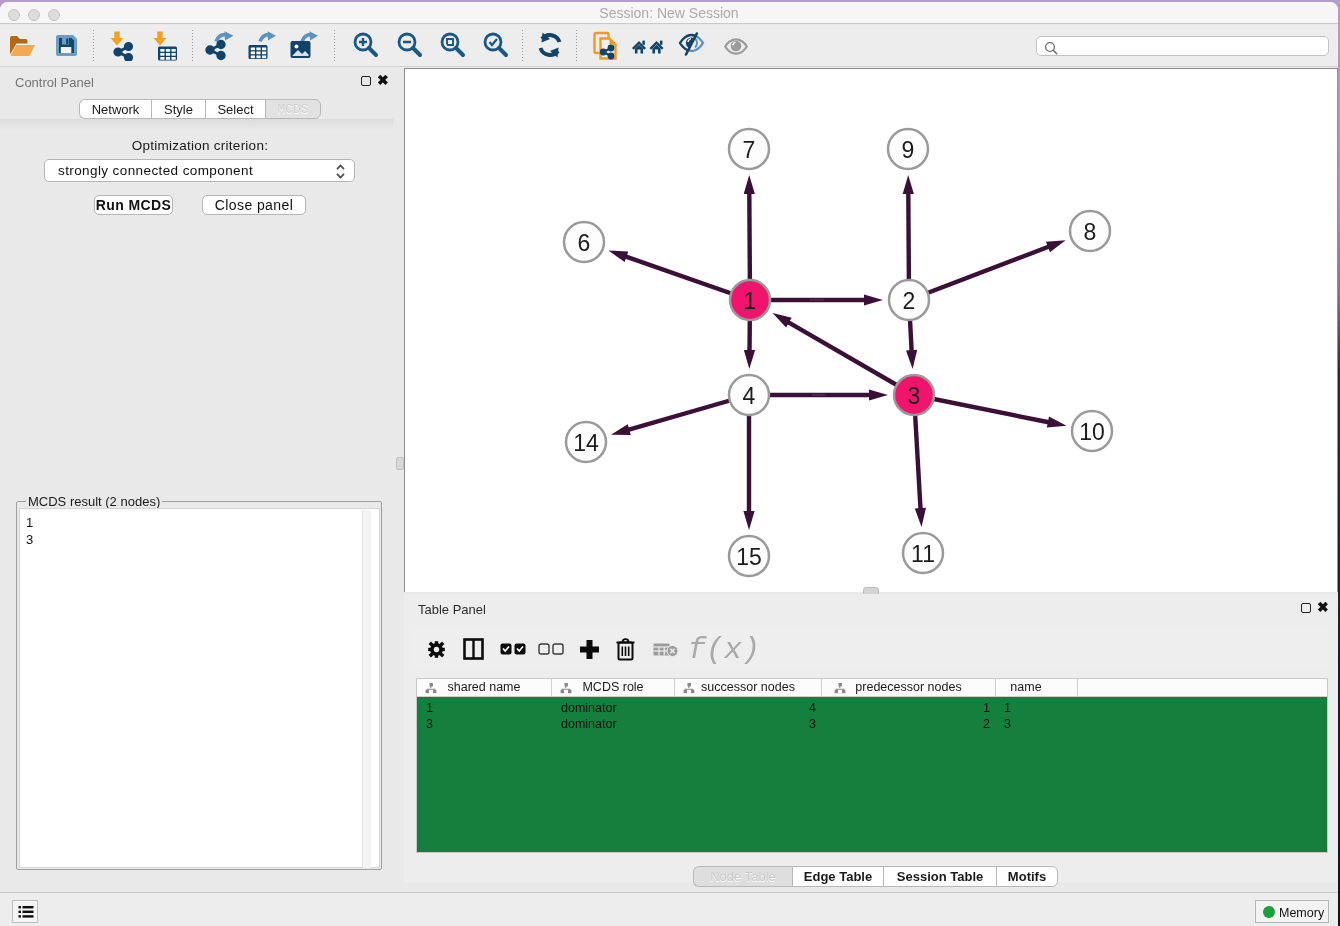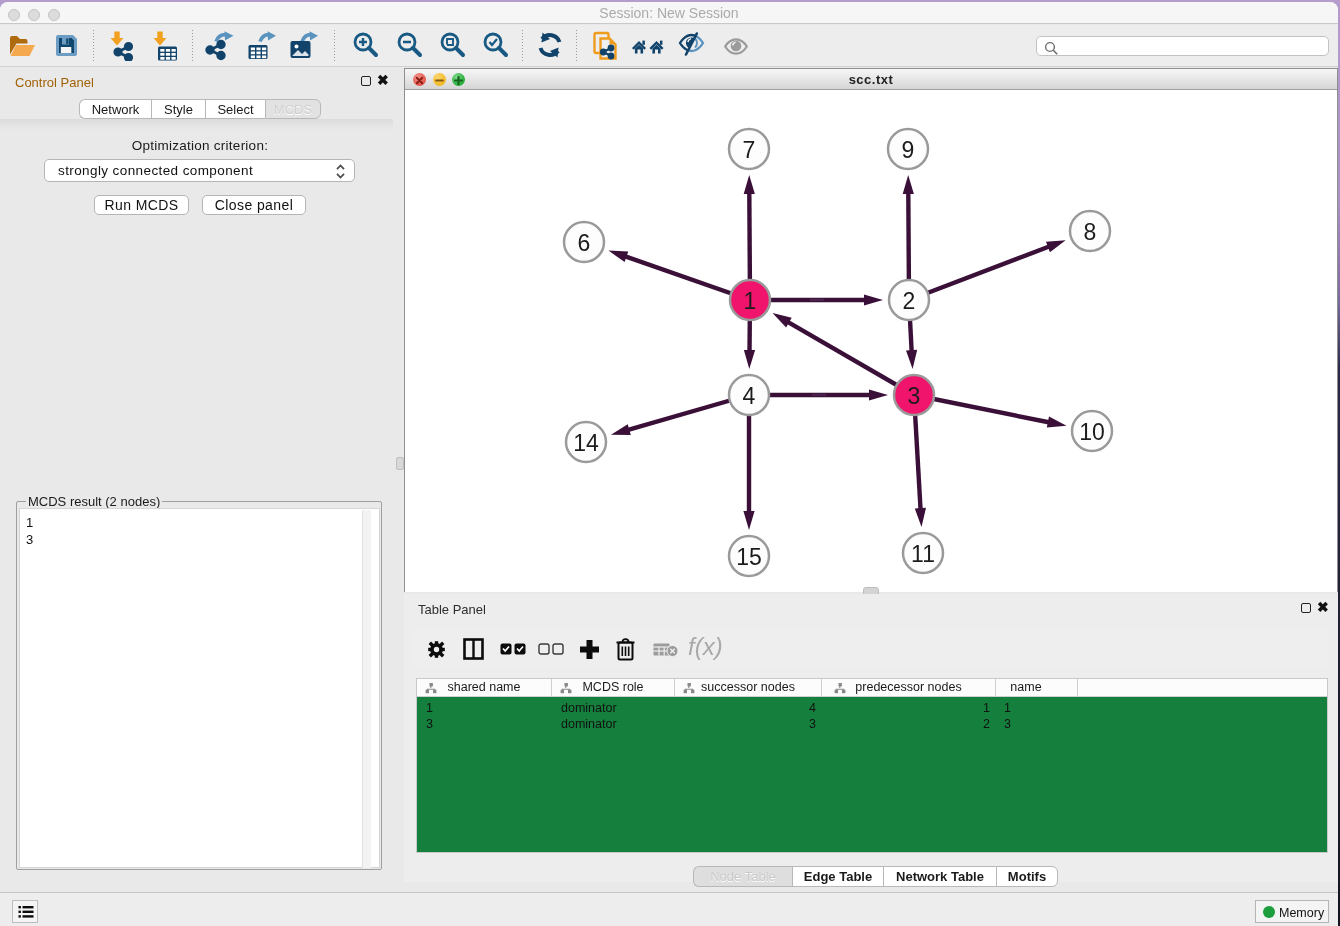--- a/index.html
+++ b/index.html
@@ -20,28 +20,28 @@
 #toolbar { position:absolute; left:0; top:23px; width:1338px; height:42px;
   background:#ededed; border-bottom:1px solid #d2d2d2; }
 .tbi { position:absolute; top:8px; }
 .tsep { position:absolute; top:5px; height:33px; width:1px;
   background-image:repeating-linear-gradient(180deg,#9a9a9a 0 1px,transparent 1px 3px); }
 #searchbox { position:absolute; left:1036px; top:11px; width:293px; height:20px;
   background:#fff; border:1px solid #c2c2c2; border-radius:5px; }
 
 #cpanel { position:absolute; left:0; top:66px; width:393px; height:814px; background:#e9e9e9; }
 #cpanel-head { position:absolute; left:0; top:0; width:100%; height:28px; }
-#cpanel-title { position:absolute; left:15px; top:7px; font-size:13px; color:#a16207; }
+#cpanel-title { position:absolute; left:15px; top:7px; font-size:13px; color:#737373; }
 .float-ic { position:absolute; top:8px; width:10px; height:10px; border:1.5px solid #222; border-radius:2px; }
 .close-ic { position:absolute; top:4px; font-size:14px; font-weight:bold; color:#111; }
 #cptabs { position:absolute; left:79px; top:31px; height:21px; display:flex; }
 .cptab { height:20px; font-size:13px; color:#1a1a1a; text-align:center; line-height:19px;
   background:#fff; border:1px solid #b8b8b8; border-right:none; padding:0; }
 .cptab.first { border-radius:6px 0 0 6px; }
-.cptab.last  { border-radius:0 6px 6px 0; border-right:1px solid #b8b8b8; }
+.cptab.last  { border-radius:0 6px 6px 0; border-right:1px solid #b8b8b8;font-family:Liberation Mono, monospace; }
 .cptab.sel { background:#e2e2e2; color:#cfcfcf; text-shadow:0 1px 0 #fff; }
 #cpline { position:absolute; left:0px; top:51px; width:393px; height:11px; background:linear-gradient(180deg,#dcdcdc,#e9e9e9); }
 #opt-label { position:absolute; left:0; top:70px; width:400px; text-align:center; font-size:13.5px; letter-spacing:0.25px; color:#1a1a1a; }
 #dropdown { position:absolute; left:44px; top:91px; width:311px; height:23px; background:#fff;
   border:1px solid #b5b5b5; border-radius:5px; font-size:13.5px; letter-spacing:0.4px; color:#111; line-height:21px; padding-left:13px; }
 .btn { position:absolute; height:20px; background:#fff; border:1px solid #b5b5b5; border-radius:5px;
   font-size:14px; letter-spacing:0.4px; color:#111; text-align:center; line-height:19px; }
 #mcds-box { position:absolute; left:16px; top:433px; width:366px; height:369px;
   border:1px solid #9f9f9f; border-radius:2px; }
 #mcds-legend { position:absolute; left:9px; top:-8px; background:#e9e9e9; padding:0 2px;
@@ -276,40 +276,28 @@
       <div class="cptab first" style="width:72px;">Network</div>
       <div class="cptab" style="width:54px;">Style</div>
       <div class="cptab" style="width:60px;">Select</div>
       <div class="cptab last sel" style="width:56px;">MCDS</div>
     </div>
     <div id="cpline"></div>
     <div id="opt-label">Optimization criterion:</div>
     <div id="dropdown">strongly connected component<svg style="position:absolute; right:9px; top:4px;" width="9" height="15" viewBox="0 0 9 15">
           <path d="M1 5.2 L4.5 1.5 L8 5.2 M1 9.8 L4.5 13.5 L8 9.8" stroke="#4a4a4a" stroke-width="1.7" fill="none"></path>
         </svg></div>
-    <div class="btn" style="left:94px; top:127px; width:95px;">Run MCDS</div>
+    <div class="btn" style="left:94px; top:127px; width:79px;font-weight:bold;">Run MCDS</div>
     <div class="btn" style="left:202px; top:127px; width:104px;">Close panel</div>
     <div id="mcds-box">
       <div id="mcds-legend">MCDS result (2 nodes)</div>
       <div id="mcds-white">1<br>3<div id="mcds-scroll"></div></div>
     </div>
   </div>
   <div id="netwin">
-    <div id="nw-titlebar">
-      <div class="tfl" style="left:8px; background:radial-gradient(circle at 35% 30%,#f0908a,#e4554b 70%);"><svg width="13" height="13" viewBox="0 0 13 13">
-            <path d="M3.8 3.8 L9.2 9.2 M9.2 3.8 L3.8 9.2" stroke="#8c1d14" stroke-width="2" stroke-linecap="round"></path>
-          </svg></div>
-      <div class="tfl" style="left:27.5px; background:radial-gradient(circle at 35% 30%,#fbd66e,#f2b820 70%);"><svg width="13" height="13" viewBox="0 0 13 13">
-            <path d="M3.2 6.5 L9.8 6.5" stroke="#885a10" stroke-width="2.2" stroke-linecap="round"></path>
-          </svg></div>
-      <div class="tfl" style="left:47px; background:radial-gradient(circle at 35% 30%,#7fd98a,#23ad35 70%);"><svg width="13" height="13" viewBox="0 0 13 13">
-            <path d="M6.5 3 L6.5 10 M3 6.5 L10 6.5" stroke="#14641d" stroke-width="2.2" stroke-linecap="round"></path>
-          </svg></div>
-      <div id="nw-title">scc.txt</div>
-    </div>
     <div id="nw-canvas">
     <svg width="932" height="501" viewBox="0 0 932 501">
     <g transform="translate(-405,-88)">
       <g stroke="#3a1038" stroke-width="4.4">
         <line x1="750.0" y1="297.0" x2="749.3" y2="189.0"></line>
         <line x1="750.0" y1="297.0" x2="624.6" y2="253.2"></line>
         <line x1="750.0" y1="297.0" x2="866.0" y2="297.0"></line>
         <line x1="750.0" y1="297.0" x2="749.5" y2="349.0"></line>
         <line x1="909.0" y1="297.0" x2="908.3" y2="189.0"></line>
         <line x1="909.0" y1="297.0" x2="1049.8" y2="243.3"></line>
@@ -429,21 +417,21 @@
         </g>
         <g stroke="#efefef" stroke-width="1.2">
             <line x1="0.5" y1="5" x2="16.5" y2="5"></line>
             <line x1="0.5" y1="9" x2="16.5" y2="9"></line>
             <line x1="6" y1="5" x2="6" y2="13.5"></line>
             <line x1="11.2" y1="5" x2="11.2" y2="13.5"></line>
           </g>
         <circle cx="19.5" cy="9" r="5.5" fill="#9b9b9b" stroke="#efefef" stroke-width="1"></circle>
         <path d="M17.3 6.8 L21.7 11.2 M21.7 6.8 L17.3 11.2" stroke="#efefef" stroke-width="1.5"></path>
       </svg>
-      <div style="position:absolute;left:274px;top:4px;font-family:Liberation Sans, sans-serif;font-style:italic;font-size:24px;color:#a9a9a9;">f(x)</div>
+      <div style="position:absolute;left:274px;top:4px;font-family:Liberation Mono, monospace;font-style:italic;font-size:30px;color:#a9a9a9;">f(x)</div>
     </div>
     <div id="tp-table">
       <div id="tp-header">
         <div class="th" style="left:0; width:135px;">shared name</div>
         <div class="th" style="left:135px; width:123px;">MCDS role</div>
         <div class="th" style="left:258px; width:147px;">successor nodes</div>
         <div class="th" style="left:405px; width:174px;">predecessor nodes</div>
         <div class="th" style="left:579px; width:82px; padding-right:21px;">name</div>
         <svg class="thic" style="position:absolute;left:8px;top:4px;" width="12" height="11" viewBox="0 0 12 11">
             <g fill="#888">
@@ -485,21 +473,21 @@
       <div class="td" style="left:587px; top:21px;">1</div>
       <div class="td" style="left:9px; top:37px;">3</div>
       <div class="td" style="left:144px; top:37px;">dominator</div>
       <div class="td" style="left:258px; top:37px; width:141px; text-align:right;">3</div>
       <div class="td" style="left:405px; top:37px; width:168px; text-align:right;">2</div>
       <div class="td" style="left:587px; top:37px;">3</div>
     </div>
     <div id="tp-tabs">
       <div class="tptab first sel" style="width:99px;">Node Table</div>
       <div class="tptab" style="width:91px;">Edge Table</div>
-      <div class="tptab" style="width:113px;">Network Table</div>
+      <div class="tptab" style="width:113px;">Session Table</div>
       <div class="tptab last" style="width:62px;">Motifs</div>
     </div>
   </div>
   <div id="statusbar">
     <div id="listbtn">
       <svg style="position:absolute;left:5px;top:4px;" width="16" height="14" viewBox="0 0 16 14">
         <g fill="#0c0c0c">
           <rect x="0.5" y="1" width="2.4" height="2.4"></rect>
             <rect x="4.5" y="1" width="11" height="2.4"></rect>
           <rect x="0.5" y="5.6" width="2.4" height="2.4"></rect>

